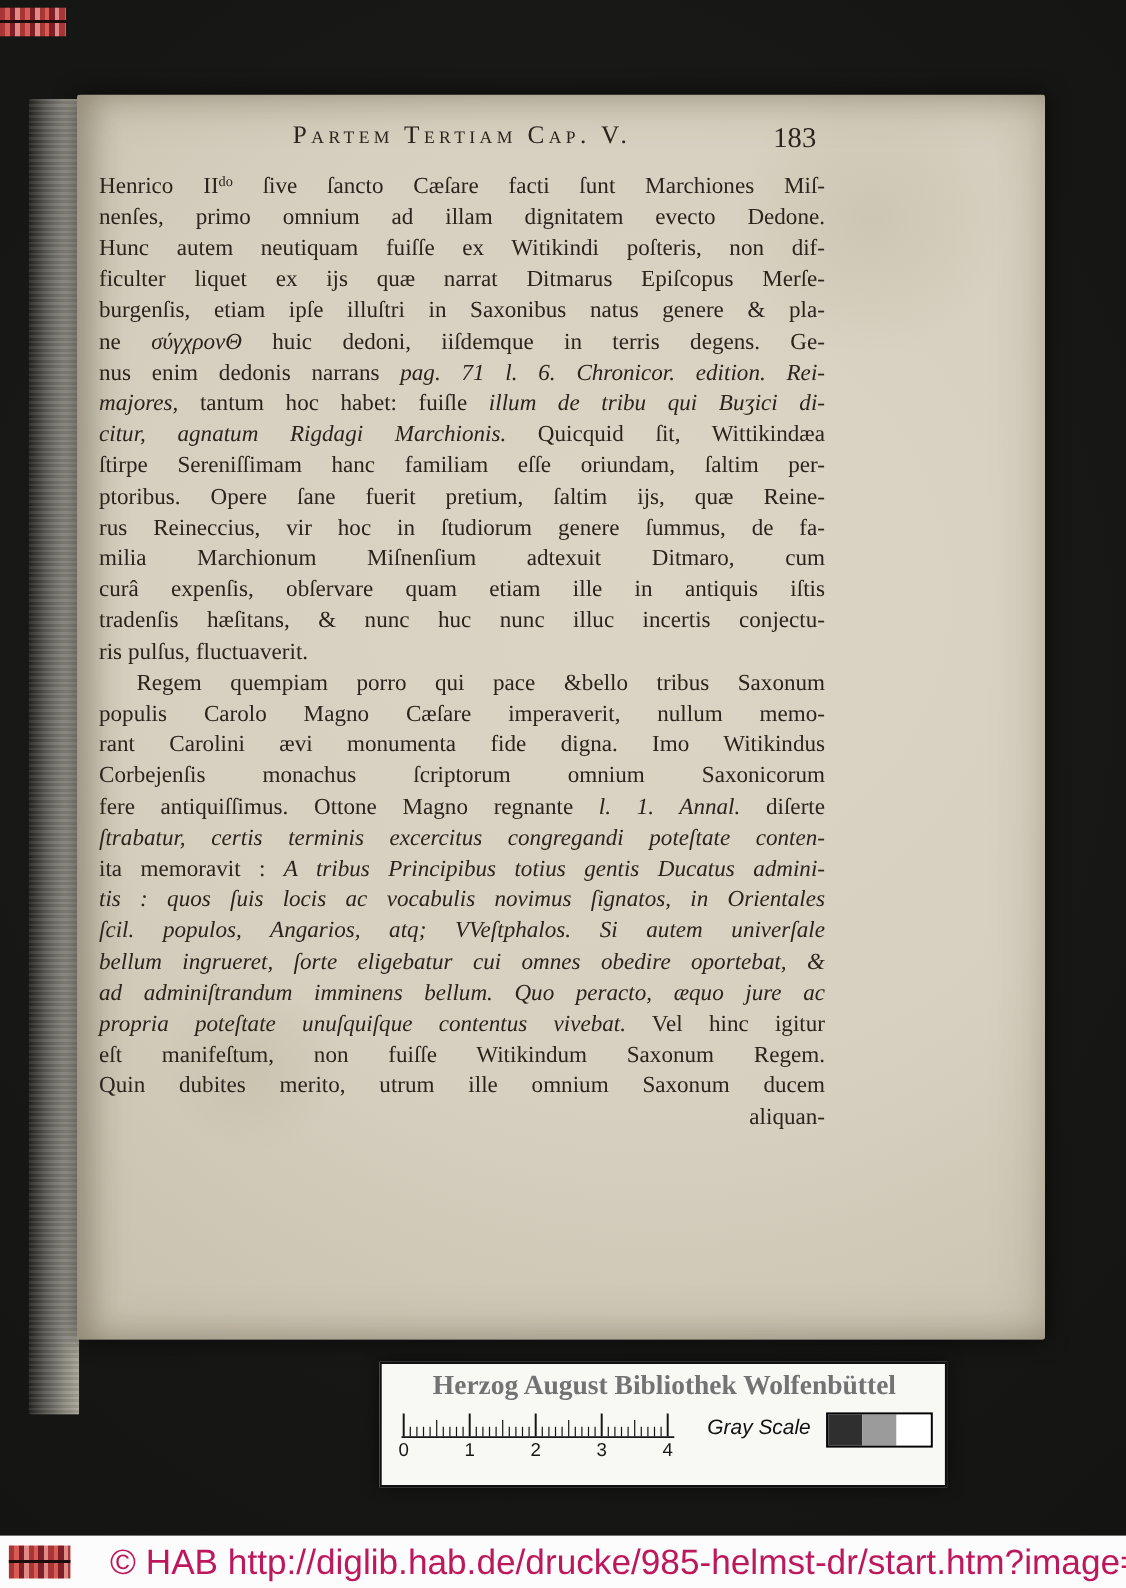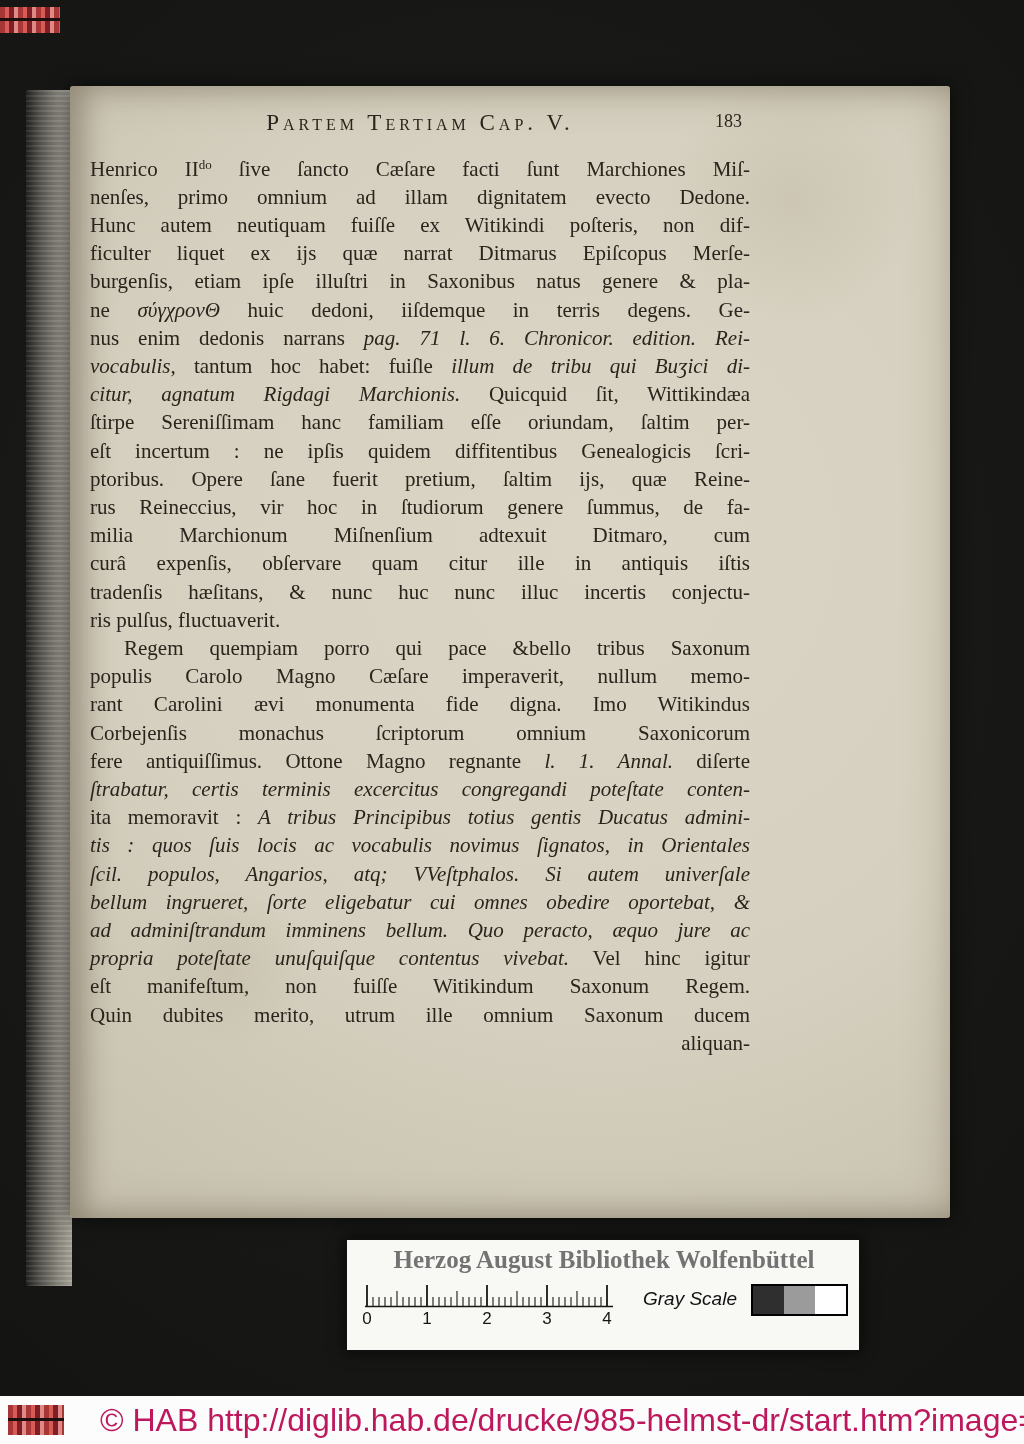--- a/index.html
+++ b/index.html
@@ -29,21 +29,21 @@
       radial-gradient(circle at 82% 10%, rgba(120,100,70,.10), transparent 10%),
       radial-gradient(circle at 18% 78%, rgba(120,100,70,.09), transparent 7%),
       radial-gradient(90% 70% at 60% 40%, #dad5c4 0%, #d5d0bf 60%, #c9c3b1 100%);
     box-shadow: inset 0 0 46px rgba(90,75,50,.28), inset 14px 0 26px rgba(60,50,35,.28), 0 0 20px rgba(0,0,0,.65);
   }
   .page-header{position:relative;height:34px;margin:24px 0 0 20px;width:660px;}
   .running-title{
     position:absolute;left:50%;transform:translateX(-50%);
     font-variant:small-caps;letter-spacing:4px;font-size:23px;color:#2b241c;white-space:nowrap;
   }
-  .page-number{position:absolute;right:8px;top:1px;font-size:18px;color:#2b241c;}
+  .page-number{position:absolute;right:8px;top:1px;font-size:26px;color:#2b241c;}
   .page-body{width:660px;margin:7px 0 0 20px;font-size:21px;line-height:28.2px;color:#2b241c;}
   .tline{text-align:justify;text-align-last:justify;}
   .tline.end{text-align-last:left;}
   .tline.right{text-align-last:right;}
   .tline.indent{text-indent:34px;}
   .it{font-style:italic;}
   .sup{font-size:0.62em;vertical-align:0.5em;}
 
   .calib-card{
     position:absolute;left:345px;top:1238px;width:516px;height:114px;box-sizing:border-box;
@@ -76,28 +76,27 @@
       <span class="page-number">183</span>
     </div>
     <div class="page-body" id="page-body">
         <div class="tline"><span>Henrico II</span><span class="sup">do</span><span> ſive ſancto Cæſare facti ſunt Marchiones Miſ-</span></div>
         <div class="tline"><span>nenſes, primo omnium ad illam dignitatem evecto Dedone.</span></div>
         <div class="tline"><span>Hunc autem neutiquam fuiſſe ex Witikindi poſteris, non dif-</span></div>
         <div class="tline"><span>ficulter liquet ex ijs quæ narrat Ditmarus Epiſcopus Merſe-</span></div>
         <div class="tline"><span>burgenſis, etiam ipſe illuſtri in Saxonibus natus genere &amp; pla-</span></div>
         <div class="tline"><span>ne </span><span class="it">σύγχρονΘ</span><span> huic dedoni, iiſdemque in terris degens.  Ge-</span></div>
         <div class="tline"><span>nus enim dedonis narrans </span><span class="it">pag. 71 l. 6. Chronicor. edition. Rei-</span></div>
-        <div class="tline"><span class="it">vocabulis,</span><span> tantum hoc habet: fuiſle </span><span class="it">illum de tribu qui Buʒici di-</span></div>
+        <div class="tline"><span class="it">majores,</span><span> tantum hoc habet: fuiſle </span><span class="it">illum de tribu qui Buʒici di-</span></div>
         <div class="tline"><span class="it">citur, agnatum Rigdagi Marchionis.</span><span>  Quicquid ſit, Wittikindæa</span></div>
         <div class="tline"><span>ſtirpe Sereniſſimam hanc familiam eſſe oriundam, ſaltim per-</span></div>
-        <div class="tline"><span>eſt incertum : ne ipſis quidem diffitentibus Genealogicis ſcri-</span></div>
         <div class="tline"><span>ptoribus.  Opere ſane fuerit pretium, ſaltim ijs, quæ Reine-</span></div>
         <div class="tline"><span>rus Reineccius, vir hoc in ſtudiorum genere ſummus, de fa-</span></div>
         <div class="tline"><span>milia Marchionum Miſnenſium adtexuit Ditmaro, cum</span></div>
-        <div class="tline"><span>curâ expenſis, obſervare quam citur ille in antiquis iſtis</span></div>
+        <div class="tline"><span>curâ expenſis, obſervare quam etiam ille in antiquis iſtis</span></div>
         <div class="tline"><span>tradenſis hæſitans, &amp; nunc huc nunc illuc incertis conjectu-</span></div>
         <div class="tline end"><span>ris pulſus, fluctuaverit.</span></div>
         <div class="tline indent"><span>Regem quempiam porro qui pace &amp;bello tribus Saxonum</span></div>
         <div class="tline"><span>populis Carolo Magno Cæſare imperaverit, nullum memo-</span></div>
         <div class="tline"><span>rant Carolini ævi monumenta fide digna.  Imo Witikindus</span></div>
         <div class="tline"><span>Corbejenſis monachus ſcriptorum omnium Saxonicorum</span></div>
         <div class="tline"><span>fere antiquiſſimus.  Ottone Magno regnante </span><span class="it">l. 1. Annal.</span><span> diſerte</span></div>
         <div class="tline"><span class="it">ſtrabatur, certis terminis excercitus congregandi poteſtate conten-</span></div>
         <div class="tline"><span>ita memoravit : </span><span class="it">A tribus Principibus totius gentis Ducatus admini-</span></div>
         <div class="tline"><span class="it">tis : quos ſuis locis ac vocabulis novimus ſignatos, in Orientales</span></div>

